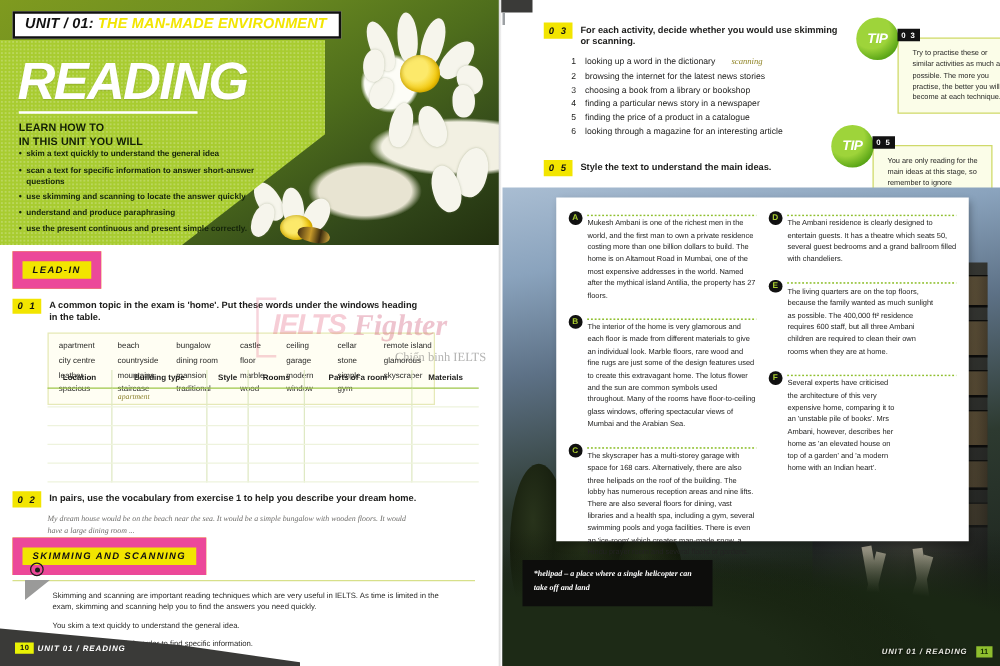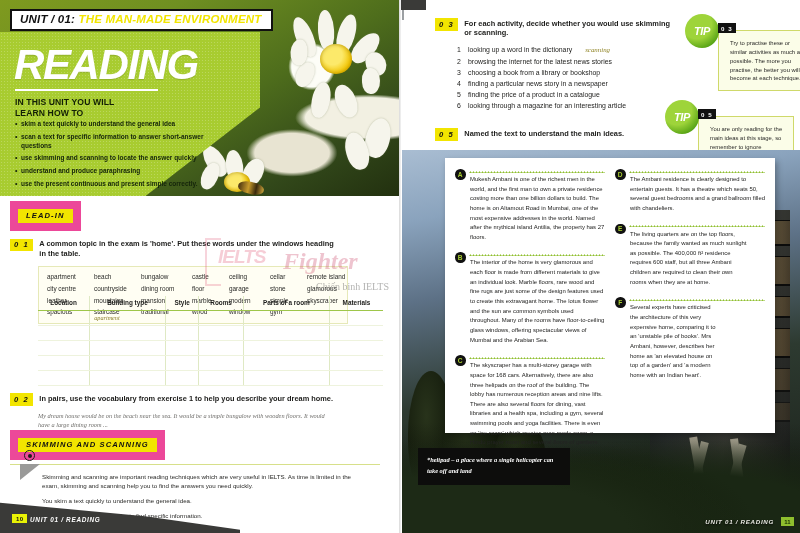--- a/index.html
+++ b/index.html
@@ -248,21 +248,21 @@
     text-shadow: 0 1px 2px rgba(0,0,0,.8); z-index: 12;
   }
   .footer-right-num {
     position: absolute; right: 6px; bottom: 7px; background: #8fbf2e; color: #163000;
     font-size: 6px; font-weight: 700; padding: 1.5px 3.5px; z-index: 12;
   }
 
   
   .wm { position: absolute; pointer-events: none; z-index: 40; user-select: none; }
   .wm-ielts {
-    left: 218px; top: 246px; font-size: 19px; font-weight: 700; font-style: italic;
+    left: 218px; top: 246px; font-size: 23px; font-weight: 700; font-style: italic;
     color: rgba(225,90,120,.30); letter-spacing: -1px;
   }
   .wm-fighter {
     left: 283px; top: 248px; font-size: 24px; font-weight: 700; font-style: italic;
     font-family: "Liberation Serif", serif; color: rgba(200,60,95,.30);
   }
   .wm-chien {
     left: 316px; top: 281px; font-size: 10px; color: rgba(110,110,108,.52);
     font-family: Liberation Serif, serif;
   }
@@ -302,22 +302,22 @@
     <div class="hero-green"></div>
 
     <div class="unit-tag">
       <span class="u1">UNIT / 01:</span>
       <span class="u2">THE MAN-MADE ENVIRONMENT</span>
     </div>
 
     <div class="reading-title">READING</div>
     <div class="title-rule"></div>
     <div class="hero-sub">
+      <div>LEARN HOW TO</div>
       <div>IN THIS UNIT YOU WILL</div>
-      <div>LEARN HOW TO</div>
     </div>
     <ul class="hero-list">
       <li>skim a text quickly to understand the general idea</li>
       <li>scan a text for specific information to answer short-answer questions</li>
       <li>use skimming and scanning to locate the answer quickly</li>
       <li>understand and produce paraphrasing</li>
       <li>use the present continuous and present simple correctly.</li>
     </ul>
   </div>
 
@@ -472,21 +472,21 @@
       <li>
         <span class="n">6</span>
         <span>looking through a magazine for an interesting article</span>
       </li>
     </ul>
   </div>
 
 
   <div class="ex05 ex-row">
     <span class="ex-num">0 5</span>
-    <span class="ex-text" style="width:205px">Named the text to understand the main ideas.</span>
+    <span class="ex-text" style="width:205px">Style the text to understand the main ideas.</span>
   </div>
 
   <div class="tip" style="left:285px;top:14px;width:130px;">
     <div class="tip-box">Try to practise these or similar activities as much as possible. The more you practise, the better you will become at each technique.</div>
     <div class="tip-num">0 3</div>
     <div class="tip-badge">TIP</div>
   </div>
 
   <div class="tip" style="left:265px;top:100px;width:130px;">
     <div class="tip-box">You are only reading for the main ideas at this stage, so remember to ignore unknown words.</div>

